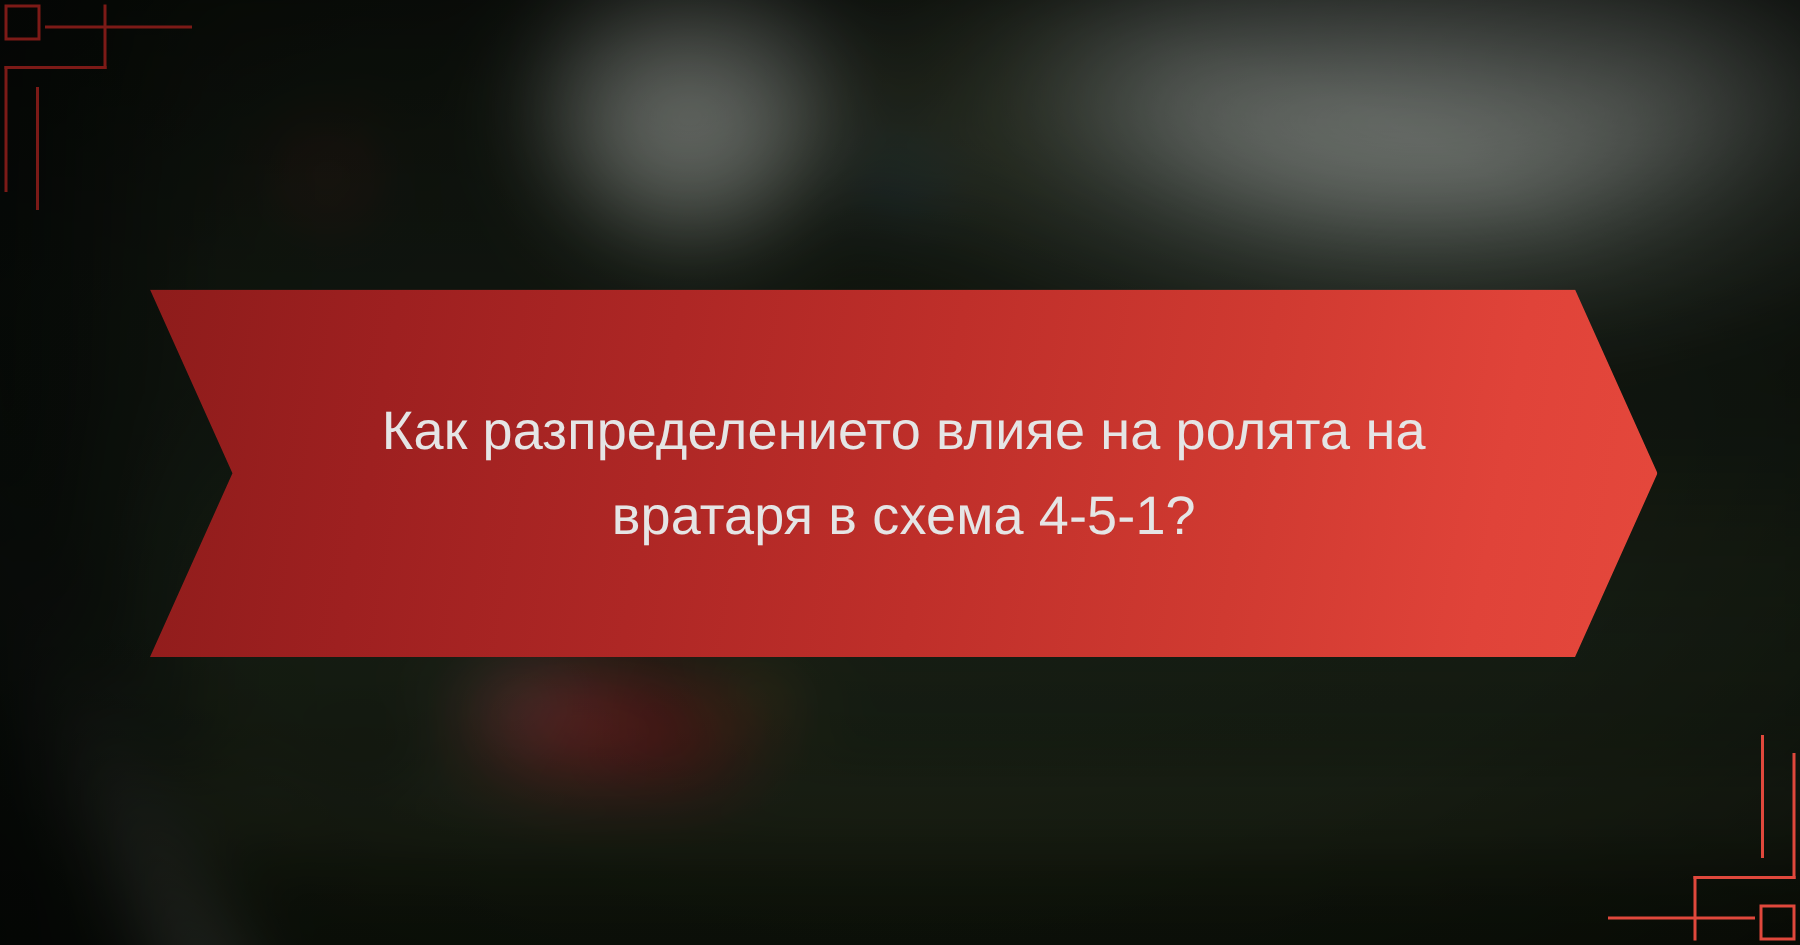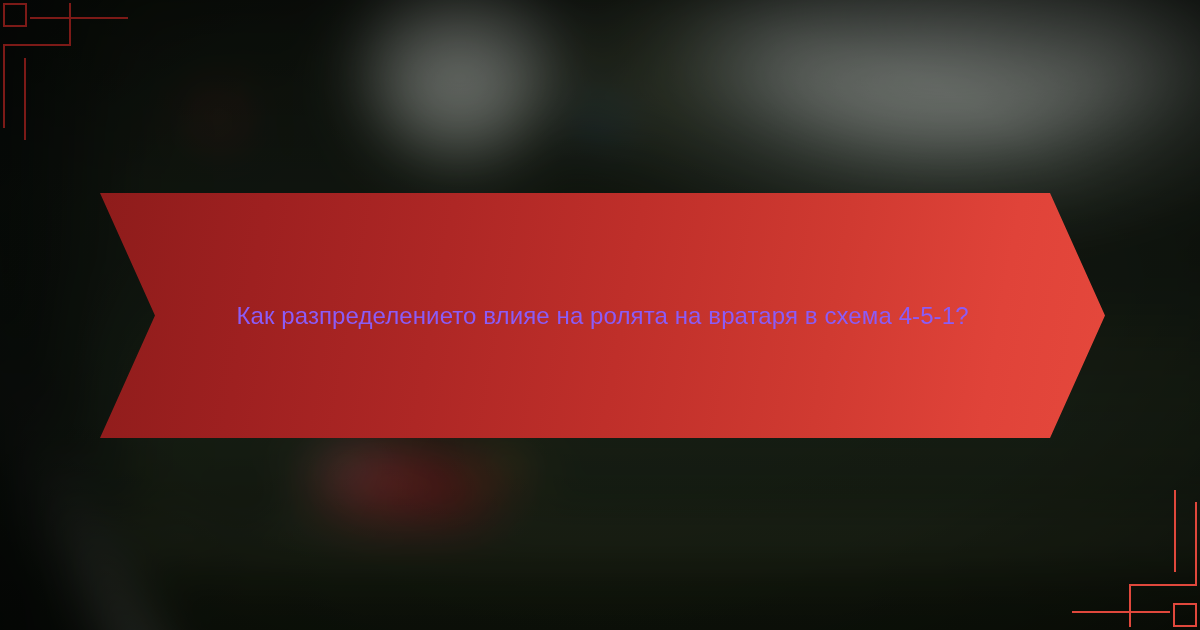--- a/index.html
+++ b/index.html
@@ -181,22 +181,22 @@
     position: absolute;
     left: 110px;
     right: 110px;
     top: 0;
     bottom: 0;
     display: flex;
     flex-direction: column;
     align-items: center;
     justify-content: center;
     text-align: center;
-    color: #8b5cf6;
-    font-size: 24px;
+    color: #e5e5e5;
+    font-size: 36px;
     line-height: 1.58;
     font-weight: 400;
     letter-spacing: 0.1px;
     white-space: pre-line;
   }
 </style>
 </head>
 <body>
 
 <div class="stage">

